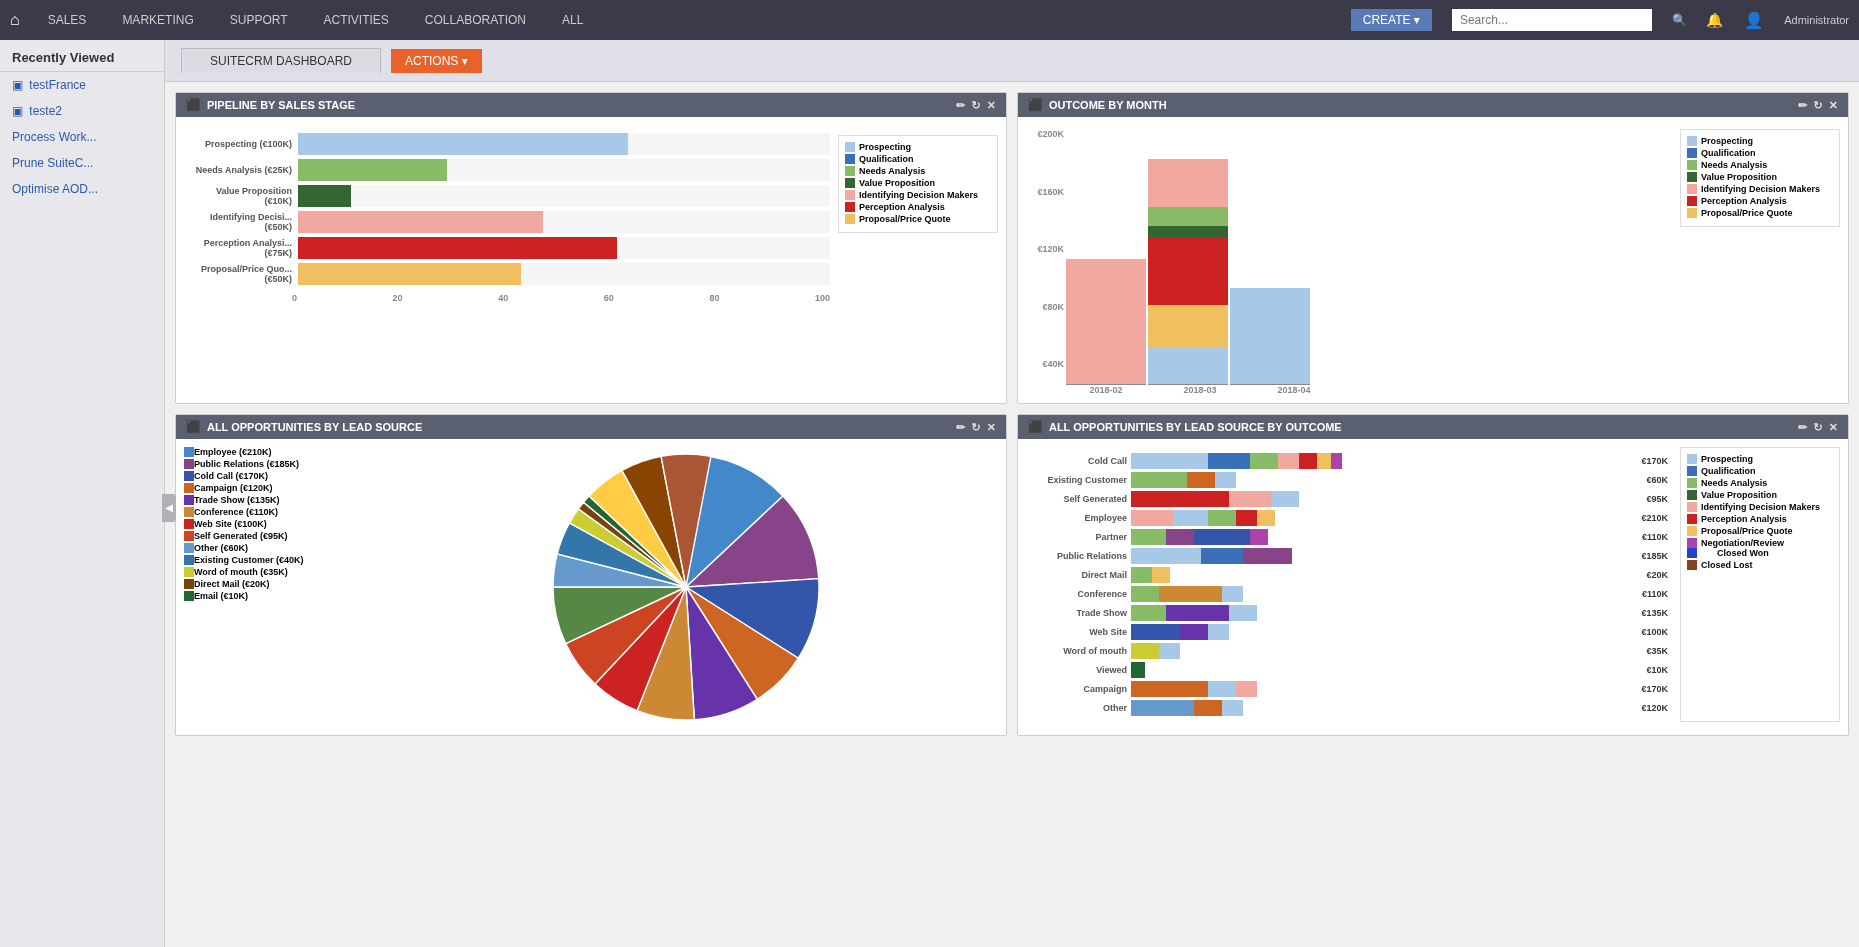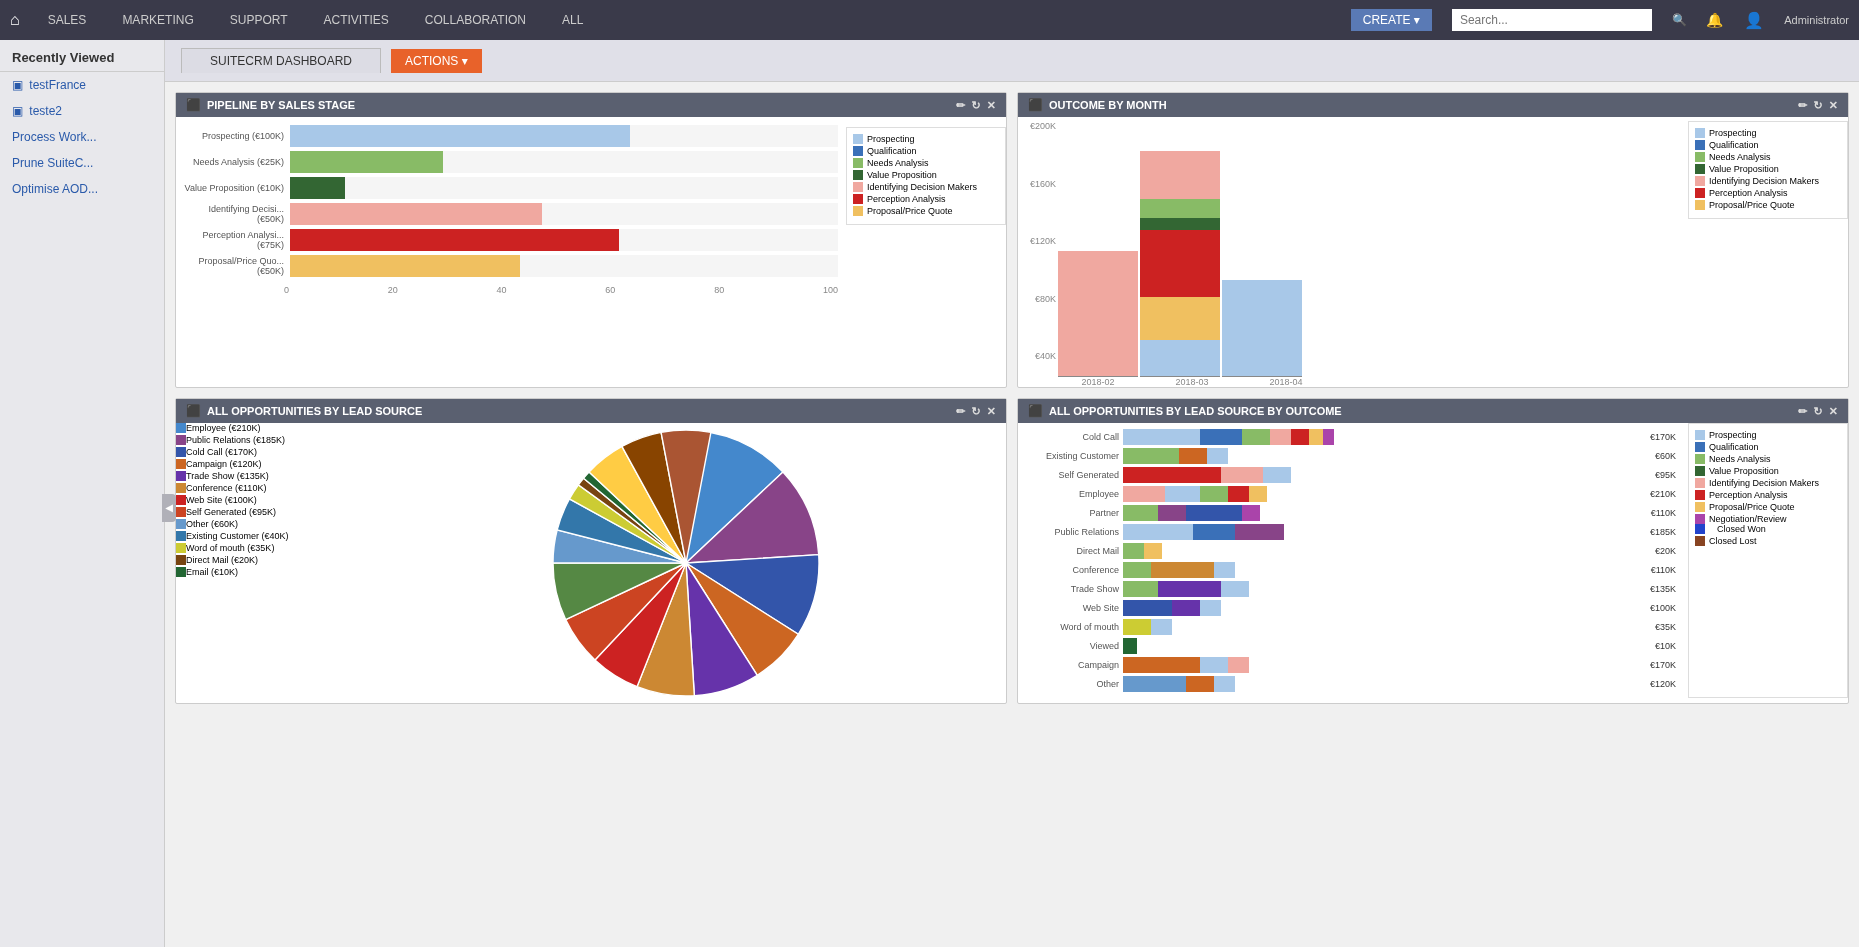--- a/index.html
+++ b/index.html
@@ -118,21 +118,21 @@
       color: #fff;
       padding: 5px 10px;
       display: flex;
       align-items: center;
       gap: 6px;
       font-size: 11px;
       font-weight: bold;
     }
     .chart-header-title { flex: 1; }
     .chart-header-icons { display: flex; gap: 6px; color: #ddd; }
-    .chart-body { padding: 0; position: relative; }
+    .chart-body { padding: 8px; position: relative; font-weight: bold; }
 
     
     .pipeline-bars { display: flex; flex-direction: column; gap: 4px; padding: 8px 0 8px 8px; }
     .pipeline-row { display: flex; align-items: center; gap: 6px; }
     .pipeline-label { font-size: 9px; color: #555; width: 100px; text-align: right; flex-shrink: 0; }
     .pipeline-bar-wrap { flex: 1; height: 22px; background: #f5f5f5; position: relative; }
     .pipeline-bar { height: 100%; }
     .pipeline-legend { font-size: 9px; position: absolute; right: 10px; top: 20px; background: rgba(255,255,255,0.9); border: 1px solid #ddd; padding: 4px; }
     .legend-item { display: flex; align-items: center; gap: 4px; margin-bottom: 2px; }
     .legend-color { width: 10px; height: 10px; flex-shrink: 0; }
@@ -642,21 +642,21 @@
                   <span style="font-size:9px;">Perception Analysis</span>
                 </div>
                 <div style="display: flex; align-items: center; gap: 4px; margin-bottom: 2px;">
                   <div style="width:10px;height:10px;background:#f0c060;flex-shrink:0;"></div>
                   <span style="font-size:9px;">Proposal/Price Quote</span>
                 </div>
                 <div style="display: flex; align-items: center; gap: 4px; margin-bottom: 0;">
                   <div style="width:10px;height:10px;background:#aa44aa;flex-shrink:0;"></div>
                   <span style="font-size:9px;">Negotiation/Review</span>
                 </div>
-                <div style="display: flex; align-items: center; gap: 12px; margin-bottom: 2px;">
+                <div style="display: flex; align-items: center; gap: 20px; margin-bottom: 2px;">
                   <div style="width:10px;height:10px;background:#2244cc;flex-shrink:0;"></div>
                   <span style="font-size:9px;">Closed Won</span>
                 </div>
                 <div style="display: flex; align-items: center; gap: 4px; margin-bottom: 2px;">
                   <div style="width:10px;height:10px;background:#884422;flex-shrink:0;"></div>
                   <span style="font-size:9px;">Closed Lost</span>
                 </div>
               </div>
           </div>
         </div>

